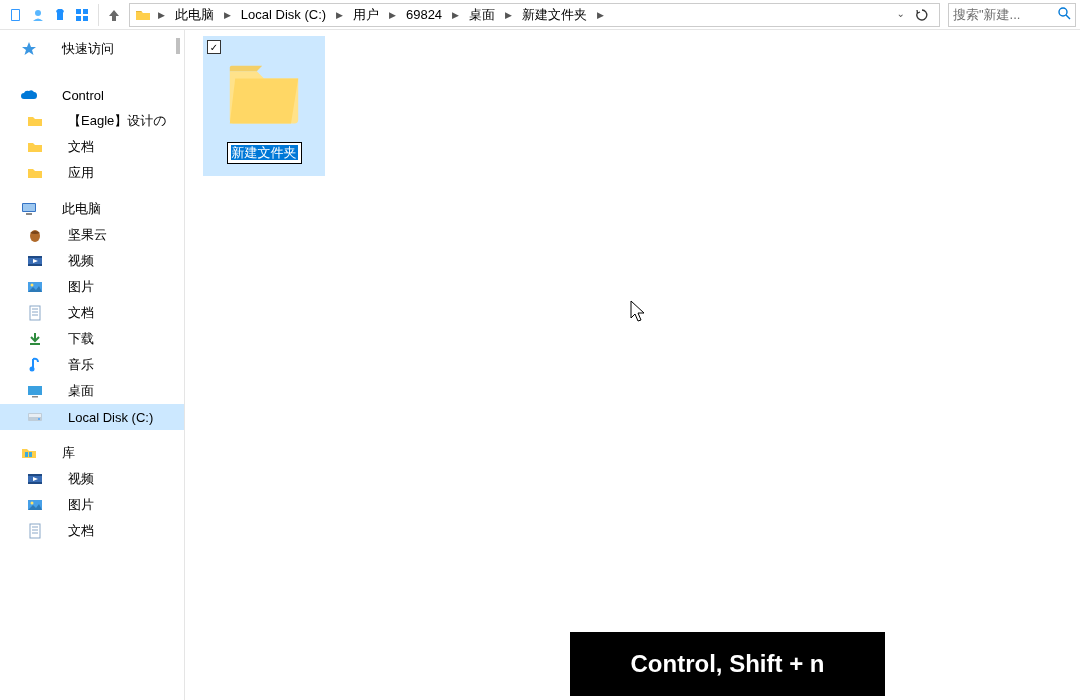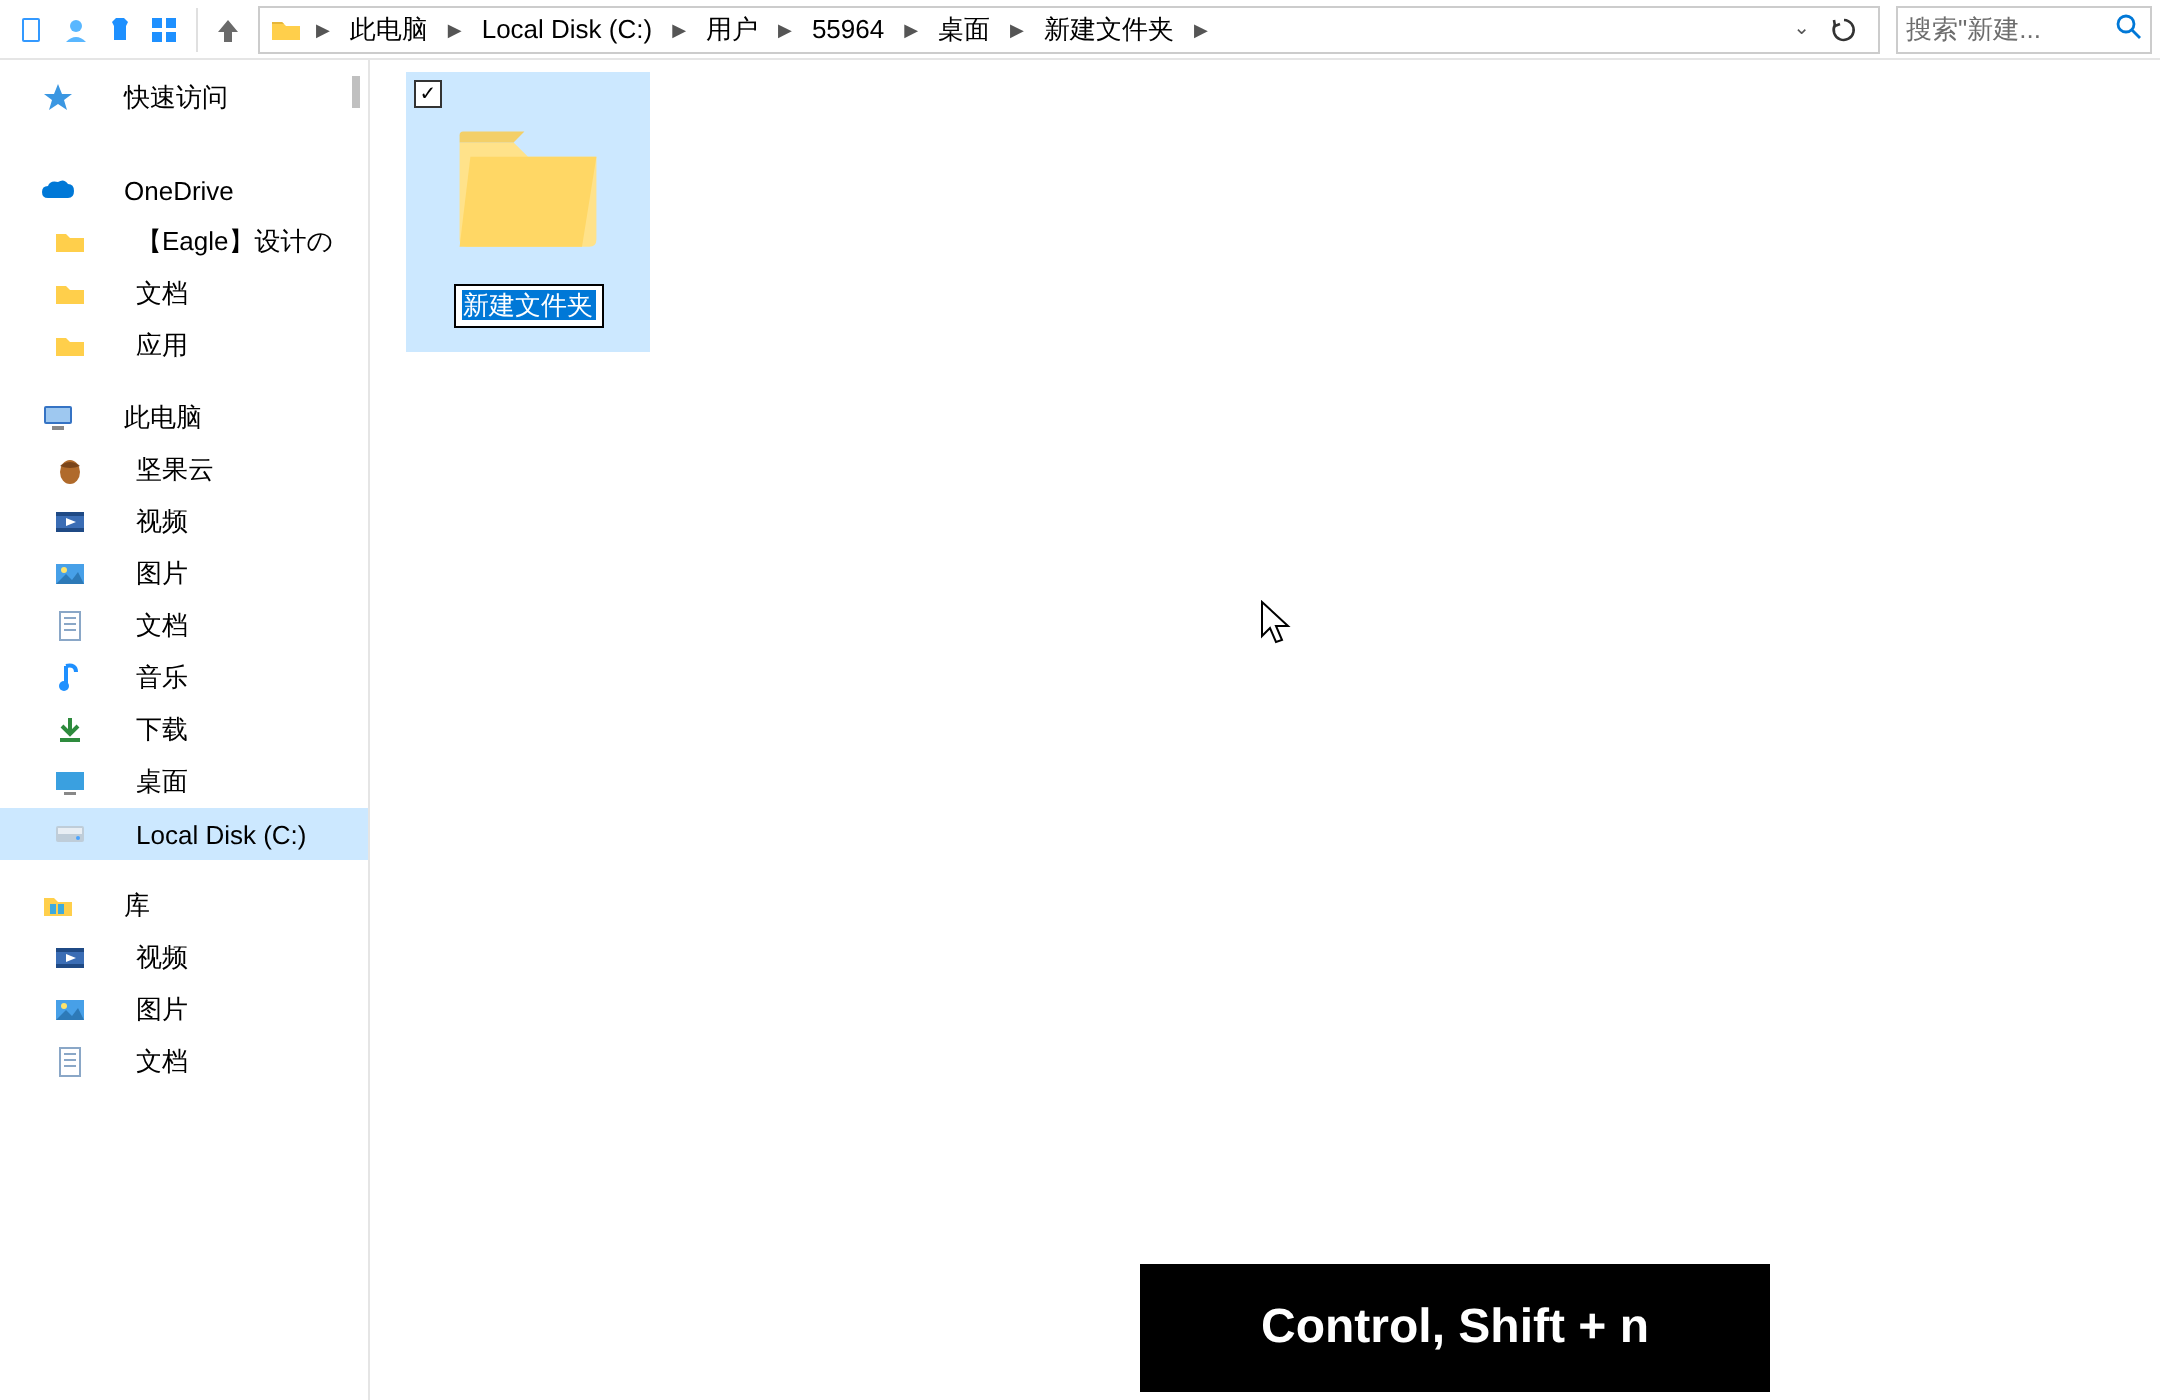--- a/index.html
+++ b/index.html
@@ -140,21 +140,21 @@
     <span class="chev">▶</span>
     <span class="bc-item">
         <span>Local Disk (C:)</span>
       </span>
     <span class="chev">▶</span>
     <span class="bc-item">
         <span>用户</span>
       </span>
     <span class="chev">▶</span>
     <span class="bc-item">
-        <span>55964</span>
+        <span>69824</span>
       </span>
     <span class="chev">▶</span>
     <span class="bc-item">
         <span>桌面</span>
       </span>
     <span class="chev">▶</span>
     <span class="bc-item">
         <span>新建文件夹</span>
       </span>
     <span class="chev">▶</span>
@@ -197,21 +197,21 @@
     <div class="tree-sep"></div>
 
     <div class="tree-sep"></div>
 
     <div class="tree-item">
       <span class="ticon">
           <svg width="18" height="12">
             <path d="M4 10 Q1 10 1 7 Q1 4 4 4 Q5 1 9 2 Q12 0 14 3 Q17 3 17 6.5 Q17 10 14 10 Z" fill="#0078d7"></path>
           </svg>
         </span>
-      <span>OneDrive</span>
+      <span>Control</span>
     </div>
     <div id="onedrive-children">
         <div class="tree-item indent">
           <span class="ticon">
             <svg width="16" height="14">
               <path d="M1 3 H6 L8 5 H15 V12 H1 Z" fill="#ffcf4b"></path>
             </svg>
           </span>
           <span>【Eagle】设计の</span>
         </div>
@@ -281,36 +281,36 @@
               <rect x="2" y="1" width="10" height="14" fill="#fff" stroke="#8aa7c7"></rect>
               <line x1="4" y1="4" x2="10" y2="4" stroke="#8aa7c7"></line>
               <line x1="4" y1="7" x2="10" y2="7" stroke="#8aa7c7"></line>
               <line x1="4" y1="10" x2="10" y2="10" stroke="#8aa7c7"></line>
             </svg>
           </span>
           <span>文档</span>
         </div>
         <div class="tree-item indent">
           <span class="ticon">
+            <svg width="16" height="16">
+              <path d="M8 2 V9 M4 6 L8 10 L12 6" fill="none" stroke="#2e8b3d" stroke-width="2"></path>
+              <rect x="3" y="12" width="10" height="2" fill="#2e8b3d"></rect>
+            </svg>
+          </span>
+          <span>下载</span>
+        </div>
+        <div class="tree-item indent">
+          <span class="ticon">
             <svg width="14" height="16">
               <path d="M5 2 V11" stroke="#1e90ff" stroke-width="2"></path>
               <circle cx="4" cy="12" r="2.5" fill="#1e90ff"></circle>
               <path d="M5 2 Q10 1 10 5" fill="none" stroke="#1e90ff" stroke-width="2"></path>
             </svg>
           </span>
           <span>音乐</span>
-        </div>
-        <div class="tree-item indent">
-          <span class="ticon">
-            <svg width="16" height="16">
-              <path d="M8 2 V9 M4 6 L8 10 L12 6" fill="none" stroke="#2e8b3d" stroke-width="2"></path>
-              <rect x="3" y="12" width="10" height="2" fill="#2e8b3d"></rect>
-            </svg>
-          </span>
-          <span>下载</span>
         </div>
         <div class="tree-item indent">
           <span class="ticon">
             <svg width="16" height="14">
               <rect x="1" y="2" width="14" height="9" fill="#2f90d0"></rect>
               <rect x="1" y="2" width="14" height="9" fill="#3aa0e0"></rect>
               <rect x="5" y="12" width="6" height="1.5" fill="#888"></rect>
             </svg>
           </span>
           <span>桌面</span>

